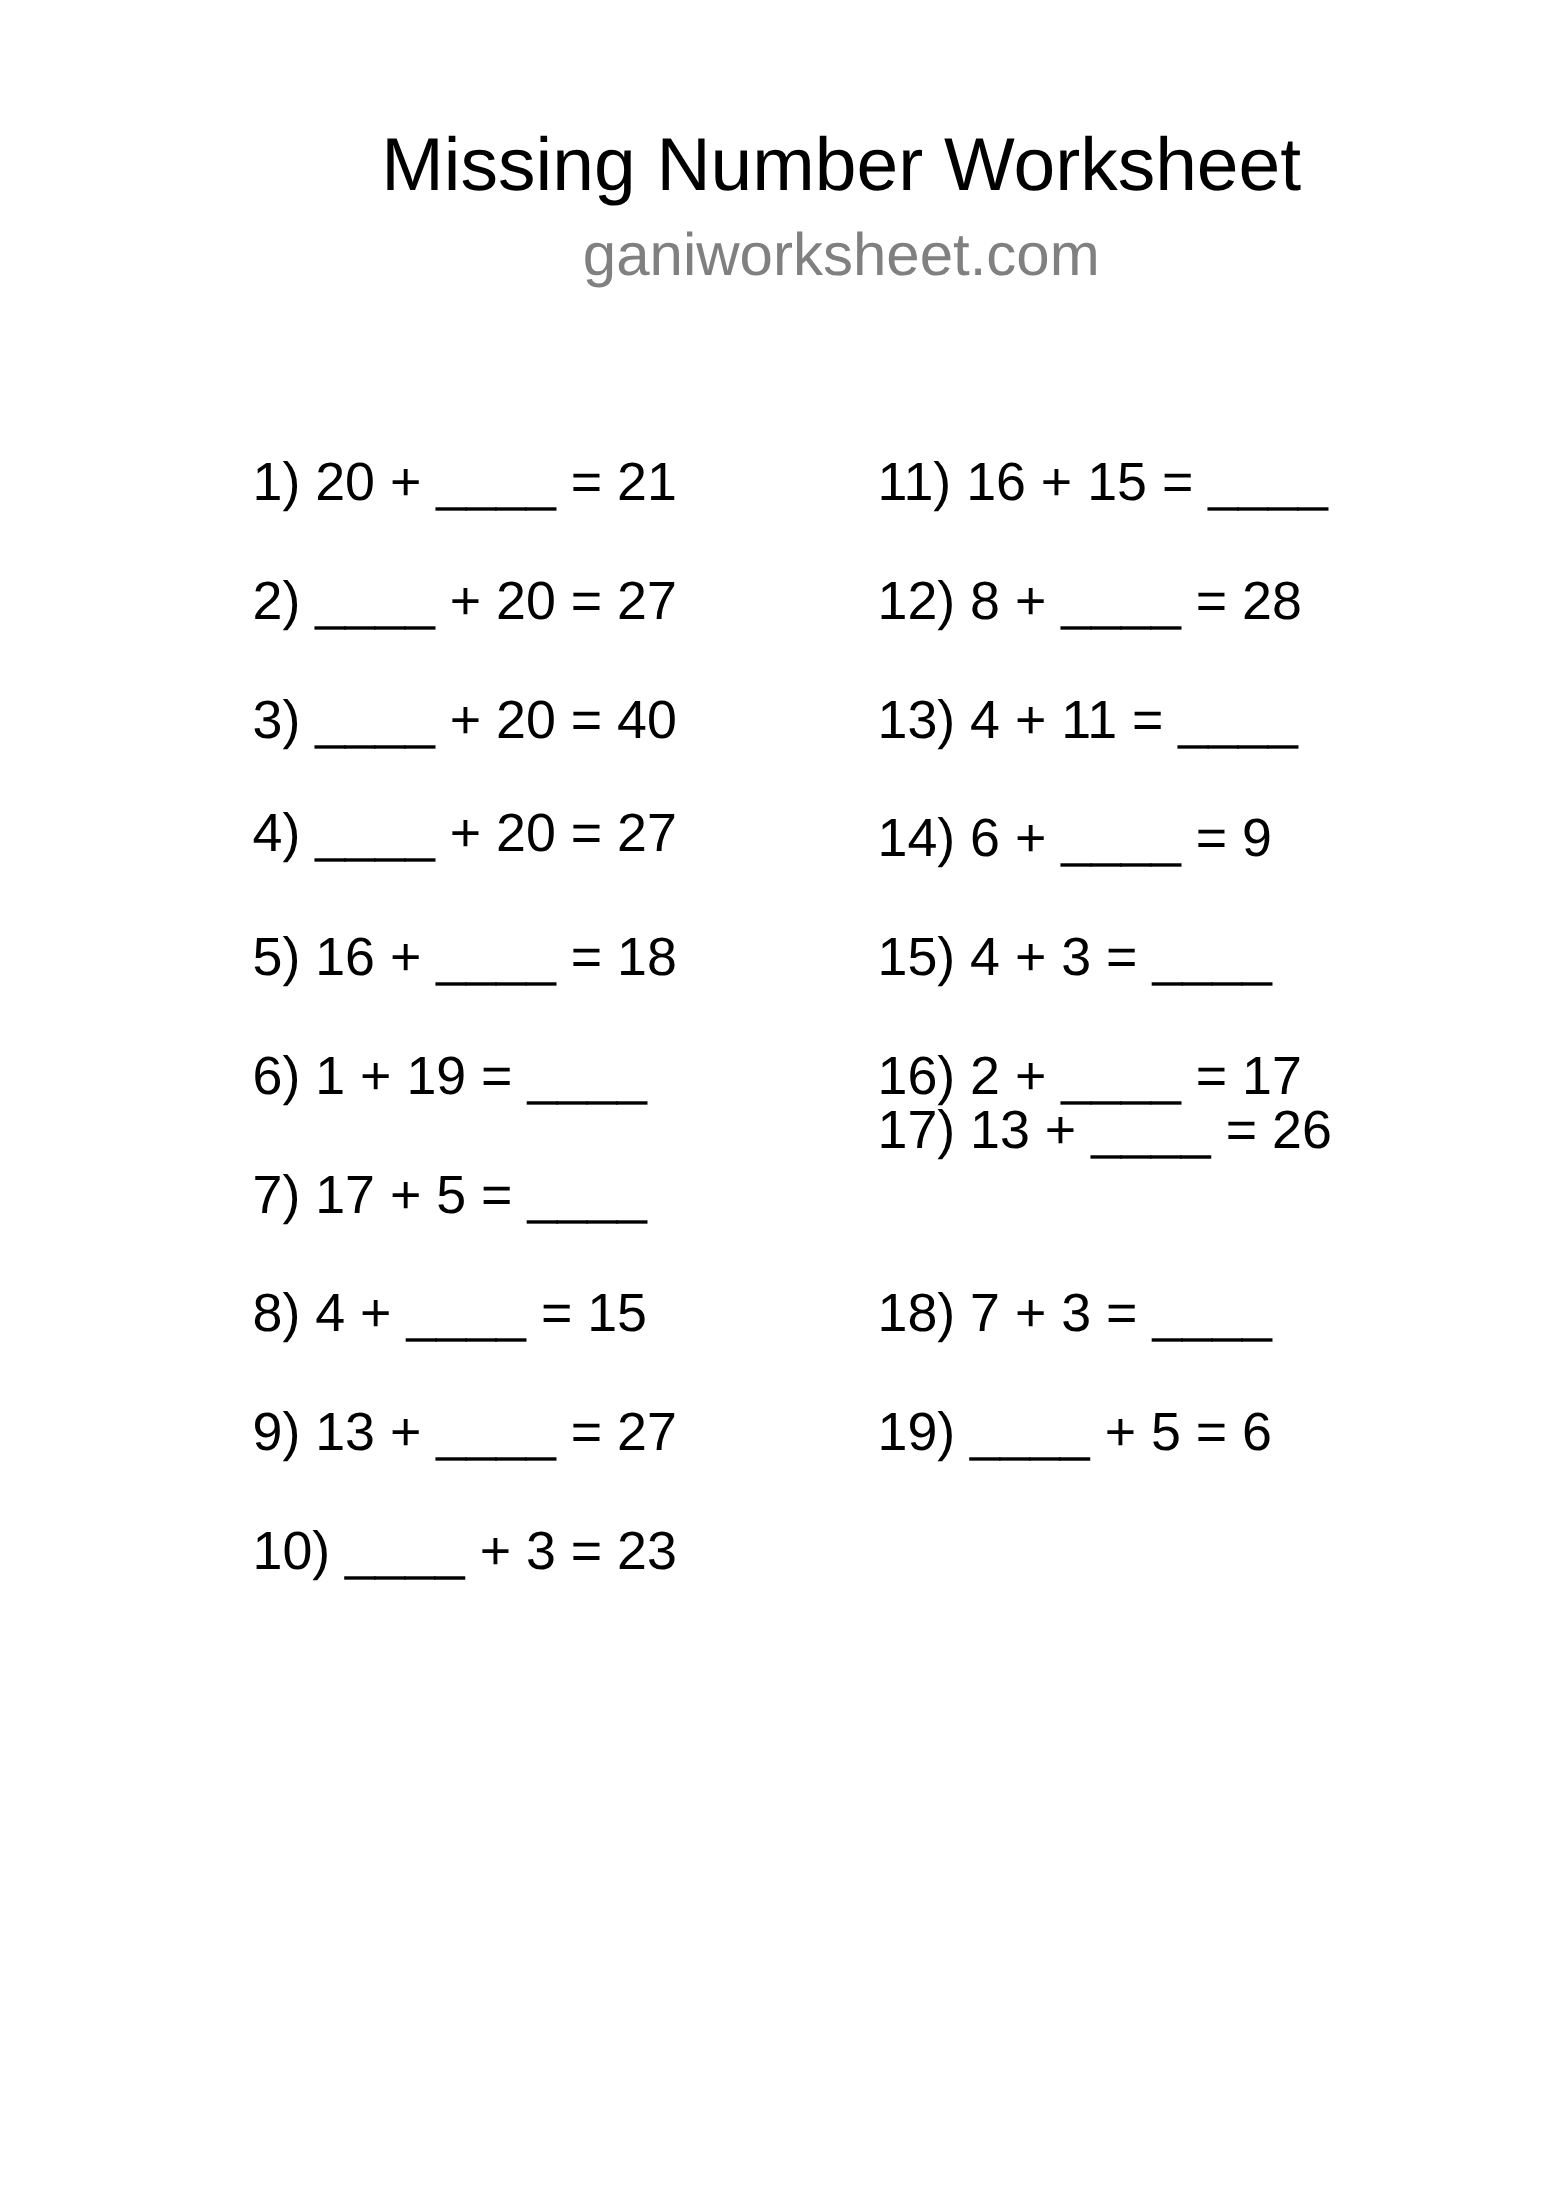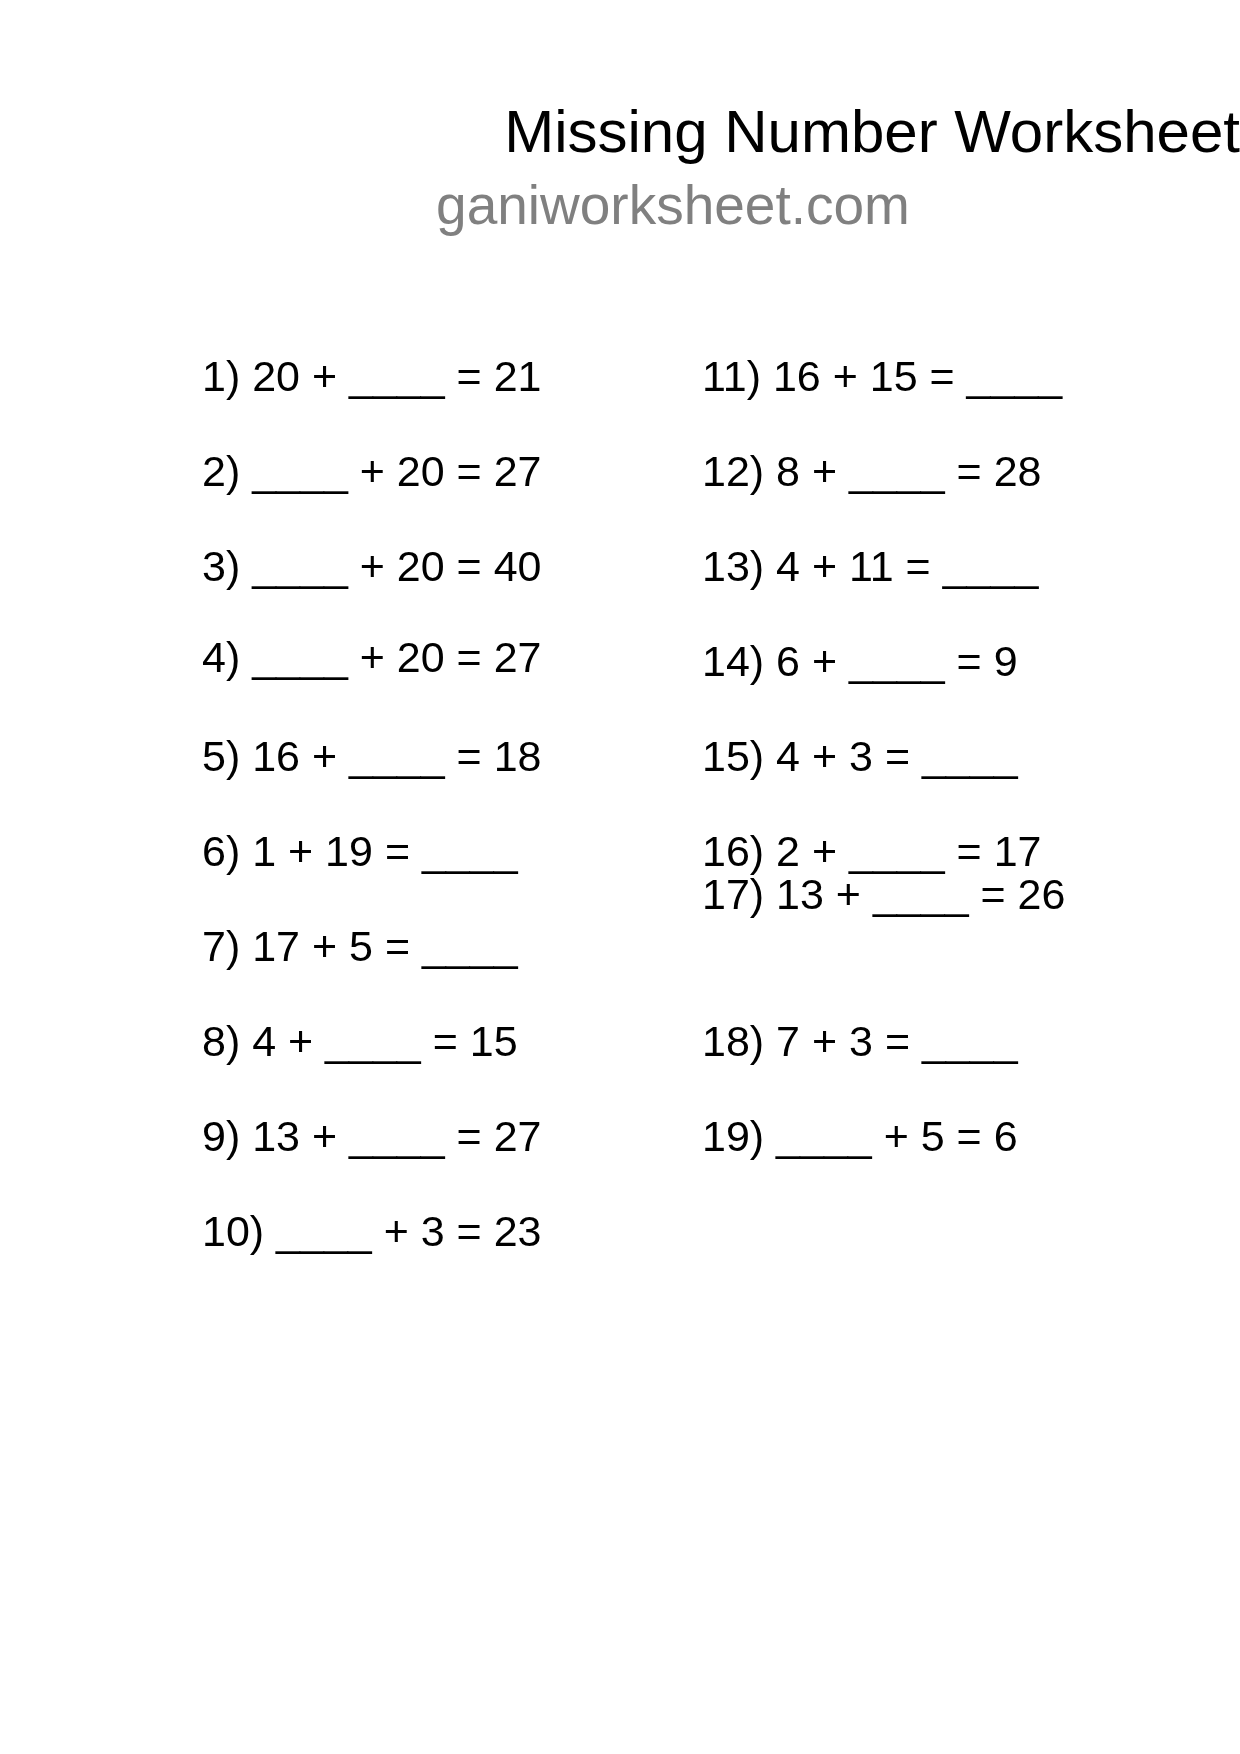--- a/index.html
+++ b/index.html
@@ -1,25 +1,25 @@
 <!DOCTYPE html>
 <html><head>
   <meta charset="utf-8">
   <style>
     html, body { margin: 0; padding: 0; background: #ffffff; }
     body { width: 1240px; height: 1754px; position: relative; overflow: hidden;
            font-family: "Liberation Sans", sans-serif; color: #000; }
-    .title { position: absolute; left: 0; width: 1240px; top: 96px; text-align: right;
+    .title { position: absolute; left: 0; width: 1240px; top: 96px; text-align: center;
              font-size: 60px; line-height: 72px; padding-left: 106px; box-sizing: border-box; white-space: nowrap; }
     .subtitle { position: absolute; left: 0; width: 1240px; top: 180px; text-align: center;
-                font-size: 55px; line-height: 50px; color: #808080; padding-left: 106px; box-sizing: border-box; white-space: nowrap; }
+                font-size: 48px; line-height: 50px; color: #808080; padding-left: 106px; box-sizing: border-box; white-space: nowrap; }
     .col { position: absolute; top: 0; }
     .col-left { left: 202px; }
     .col-right { left: 702px; }
-    .problem { position: absolute; left: 0; white-space: nowrap; font-size: 43px; line-height: 50px; }
+    .problem { position: absolute; left: 0; white-space: nowrap; font-size: 43px; line-height: 50px; margin-top: 10px; }
   </style>
 </head>
 <body>
 
 <div class="title">Missing Number Worksheet</div>
 <div class="subtitle">ganiworksheet.com</div>
 
 <div class="col col-left">
   <div class="problem" style="top:351px">1) 20 + ____ = 21</div>
   <div class="problem" style="top:446px">2) ____ + 20 = 27</div>

